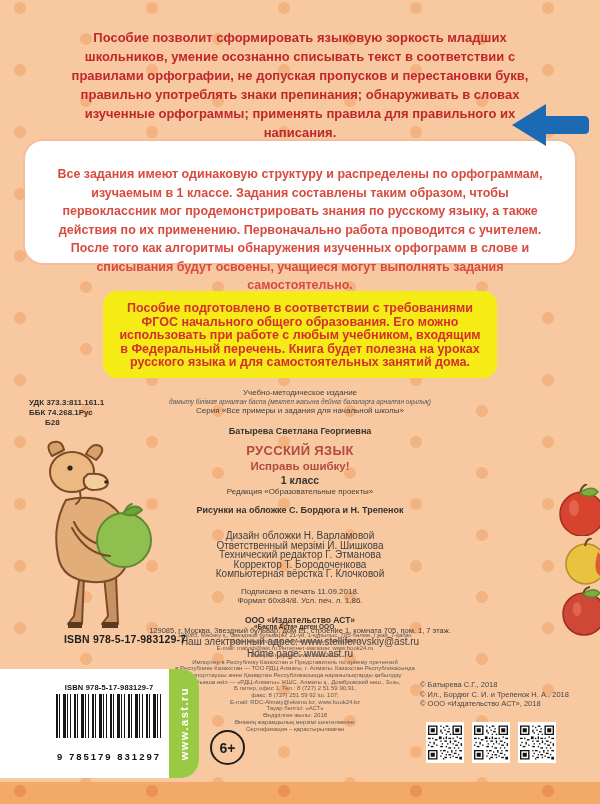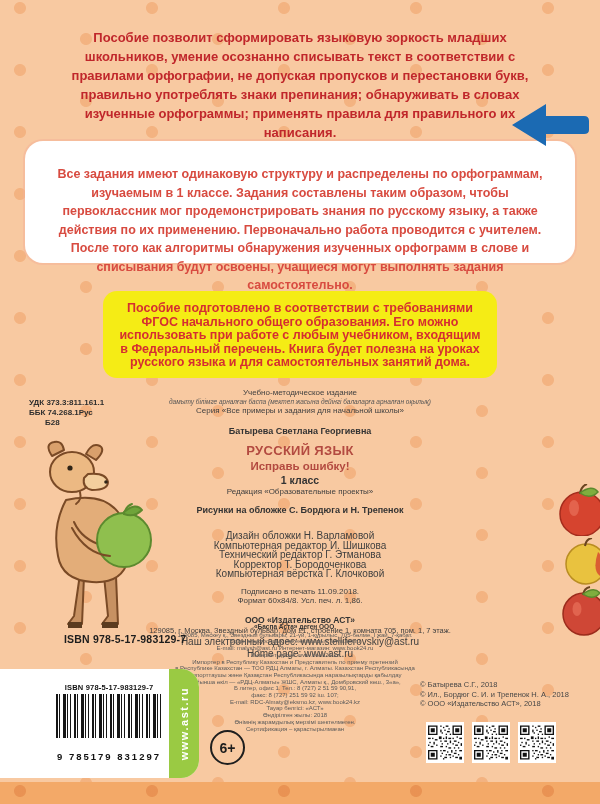--- a/index.html
+++ b/index.html
@@ -146,21 +146,21 @@
     <div class="l-kaz">дамыту білімге арналған баспа (мектеп жасына дейінгі балаларға арналған оқылық)</div>
     <div class="l-series">Серия «Все примеры и задания для начальной школы»</div>
     <div class="l-author">Батырева Светлана Георгиевна</div>
     <div class="l-title">РУССКИЙ ЯЗЫК</div>
     <div class="l-subtitle">Исправь ошибку!</div>
     <div class="l-grade">1 класс</div>
     <div class="l-redaction">Редакция «Образовательные проекты»</div>
     <div class="l-artists">Рисунки на обложке С. Бордюга и Н. Трепенок</div>
     <div class="credits">
       <div>Дизайн обложки Н. Варламовой</div>
-      <div>Компьютерная редактор И. Шишкова</div>
+      <div>Ответственный мерзімі И. Шишкова</div>
       <div>Технический редактор Г. Этманова</div>
       <div>Корректор Т. Бородоченкова</div>
       <div>Компьютерная вёрстка Г. Клочковой</div>
     </div>
     <div class="printinfo">
       <div>Подписано в печать 11.09.2018.</div>
       <div>Формат 60х84/8. Усл. печ. л. 1,86.</div>
     </div>
     <div class="l-publisher">ООО «Издательство АСТ»</div>
     <div class="l-address">129085, г. Москва, Звездный бульвар, дом 21, строение 1, комната 705, пом. 1, 7 этаж.</div>

